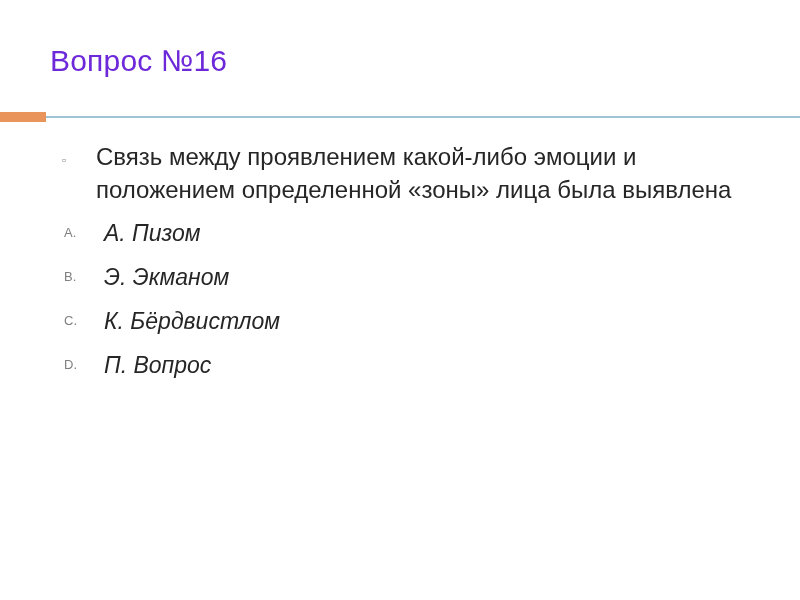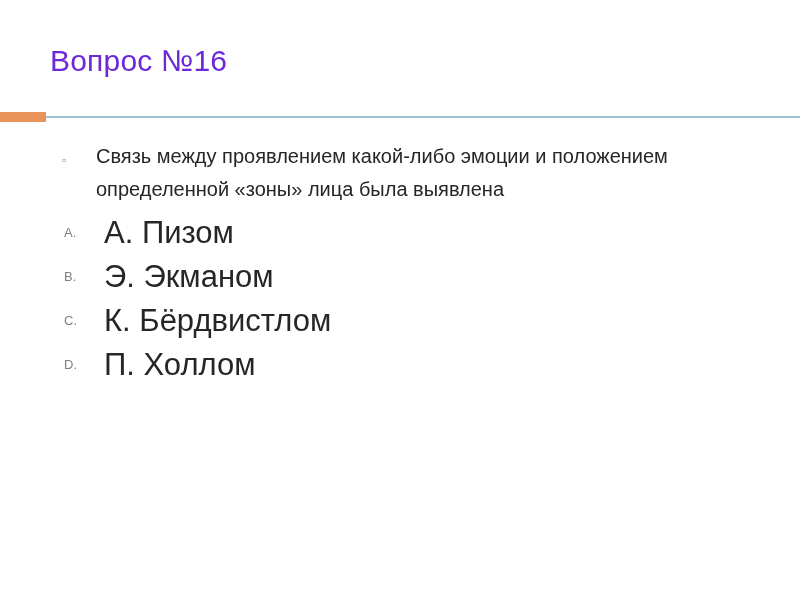--- a/index.html
+++ b/index.html
@@ -74,21 +74,21 @@
     box-sizing: border-box;
     padding-left: 6px;
   }
   .bullet-marker.square {
     font-size: 12px;
     color: #8a8a8a;
     line-height: 36px;
   }
   .bullet-text {
     flex: 1 1 auto;
-    font-size: 20px;
+    font-size: 24px;
     line-height: 33px;
     color: #262626;
   }
   .answers {
     margin-top: 12px;
   }
   .answer-row {
     display: flex;
     align-items: flex-start;
     margin-bottom: 14px;
@@ -97,23 +97,24 @@
     width: 48px;
     flex: 0 0 48px;
     color: #7f7f7f;
     font-size: 13px;
     line-height: 30px;
     box-sizing: border-box;
     padding-left: 8px;
   }
   .answer-text {
     flex: 1 1 auto;
-    font-size: 31px;
+    font-size: 23px;
     line-height: 30px;
     color: #262626;
+    font-style: italic;
   }
 </style>
 </head>
 <body>
 
 <div class="slide">
 
   <div class="slide-title">Вопрос №16</div>
 
   <div class="divider">
@@ -140,18 +141,18 @@
         <div class="answer-text">Э. Экманом</div>
       </div>
 
       <div class="answer-row">
         <div class="answer-marker">C.</div>
         <div class="answer-text">К. Бёрдвистлом</div>
       </div>
 
       <div class="answer-row">
         <div class="answer-marker">D.</div>
-        <div class="answer-text">П. Холлом</div>
+        <div class="answer-text">П. Вопрос</div>
       </div>
 
     </div>
   </div>
 </div>
 
 </body></html>

